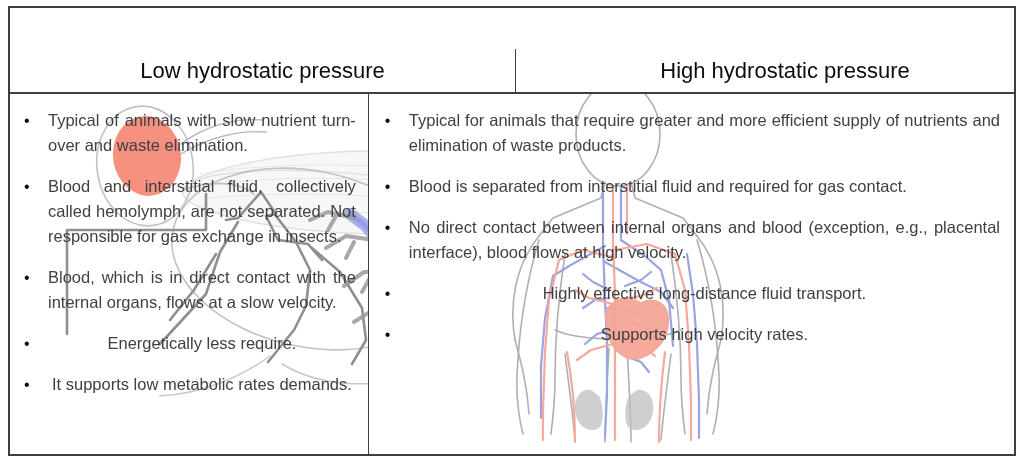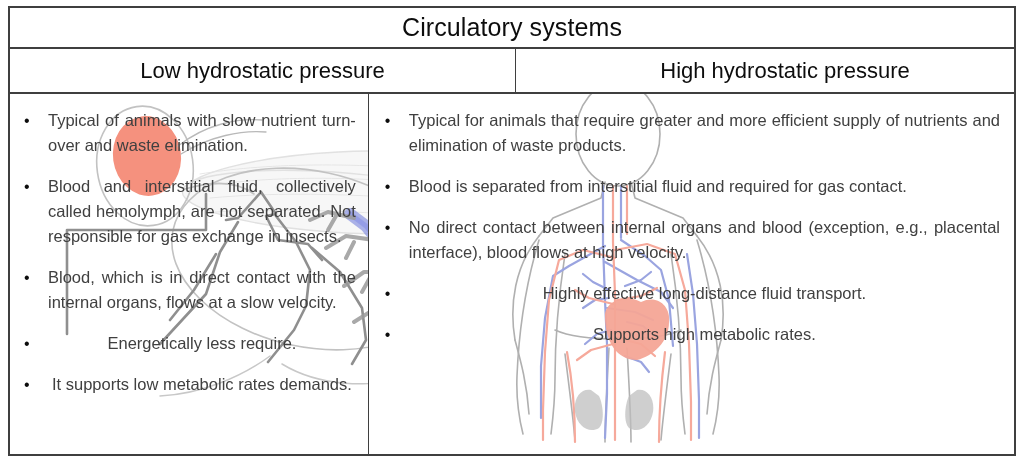--- a/index.html
+++ b/index.html
@@ -147,23 +147,20 @@
   }
   .bullet-text.noj { text-align: center; }
 </style>
 </head>
 <body>
 
 <div id="slide">
 
   <div id="table">
 
-    <div id="title-row">
-      <div id="title-text">Circulatory systems</div>
-    </div>
 
     <div id="header-row">
       <div class="header-cell" id="header-left">
         <span class="header-text">Low hydrostatic pressure</span>
       </div>
       <div class="header-cell" id="header-right">
         <span class="header-text">High hydrostatic pressure</span>
       </div>
     </div>
 
@@ -337,20 +334,20 @@
           <li class="bullet-item">
             <span class="bullet-dot">•</span>
             <span class="bullet-text">No direct contact between internal organs and blood (exception, e.g., placental interface), blood flows at high velocity.</span>
           </li>
           <li class="bullet-item">
             <span class="bullet-dot">•</span>
             <span class="bullet-text noj">Highly effective long-distance fluid transport.</span>
           </li>
           <li class="bullet-item">
             <span class="bullet-dot">•</span>
-            <span class="bullet-text noj">Supports high metabolic rates.</span>
+            <span class="bullet-text noj">Supports high velocity rates.</span>
           </li>
         </ul>
       </div>
 
     </div>
   </div>
 </div>
 
 </body></html>

